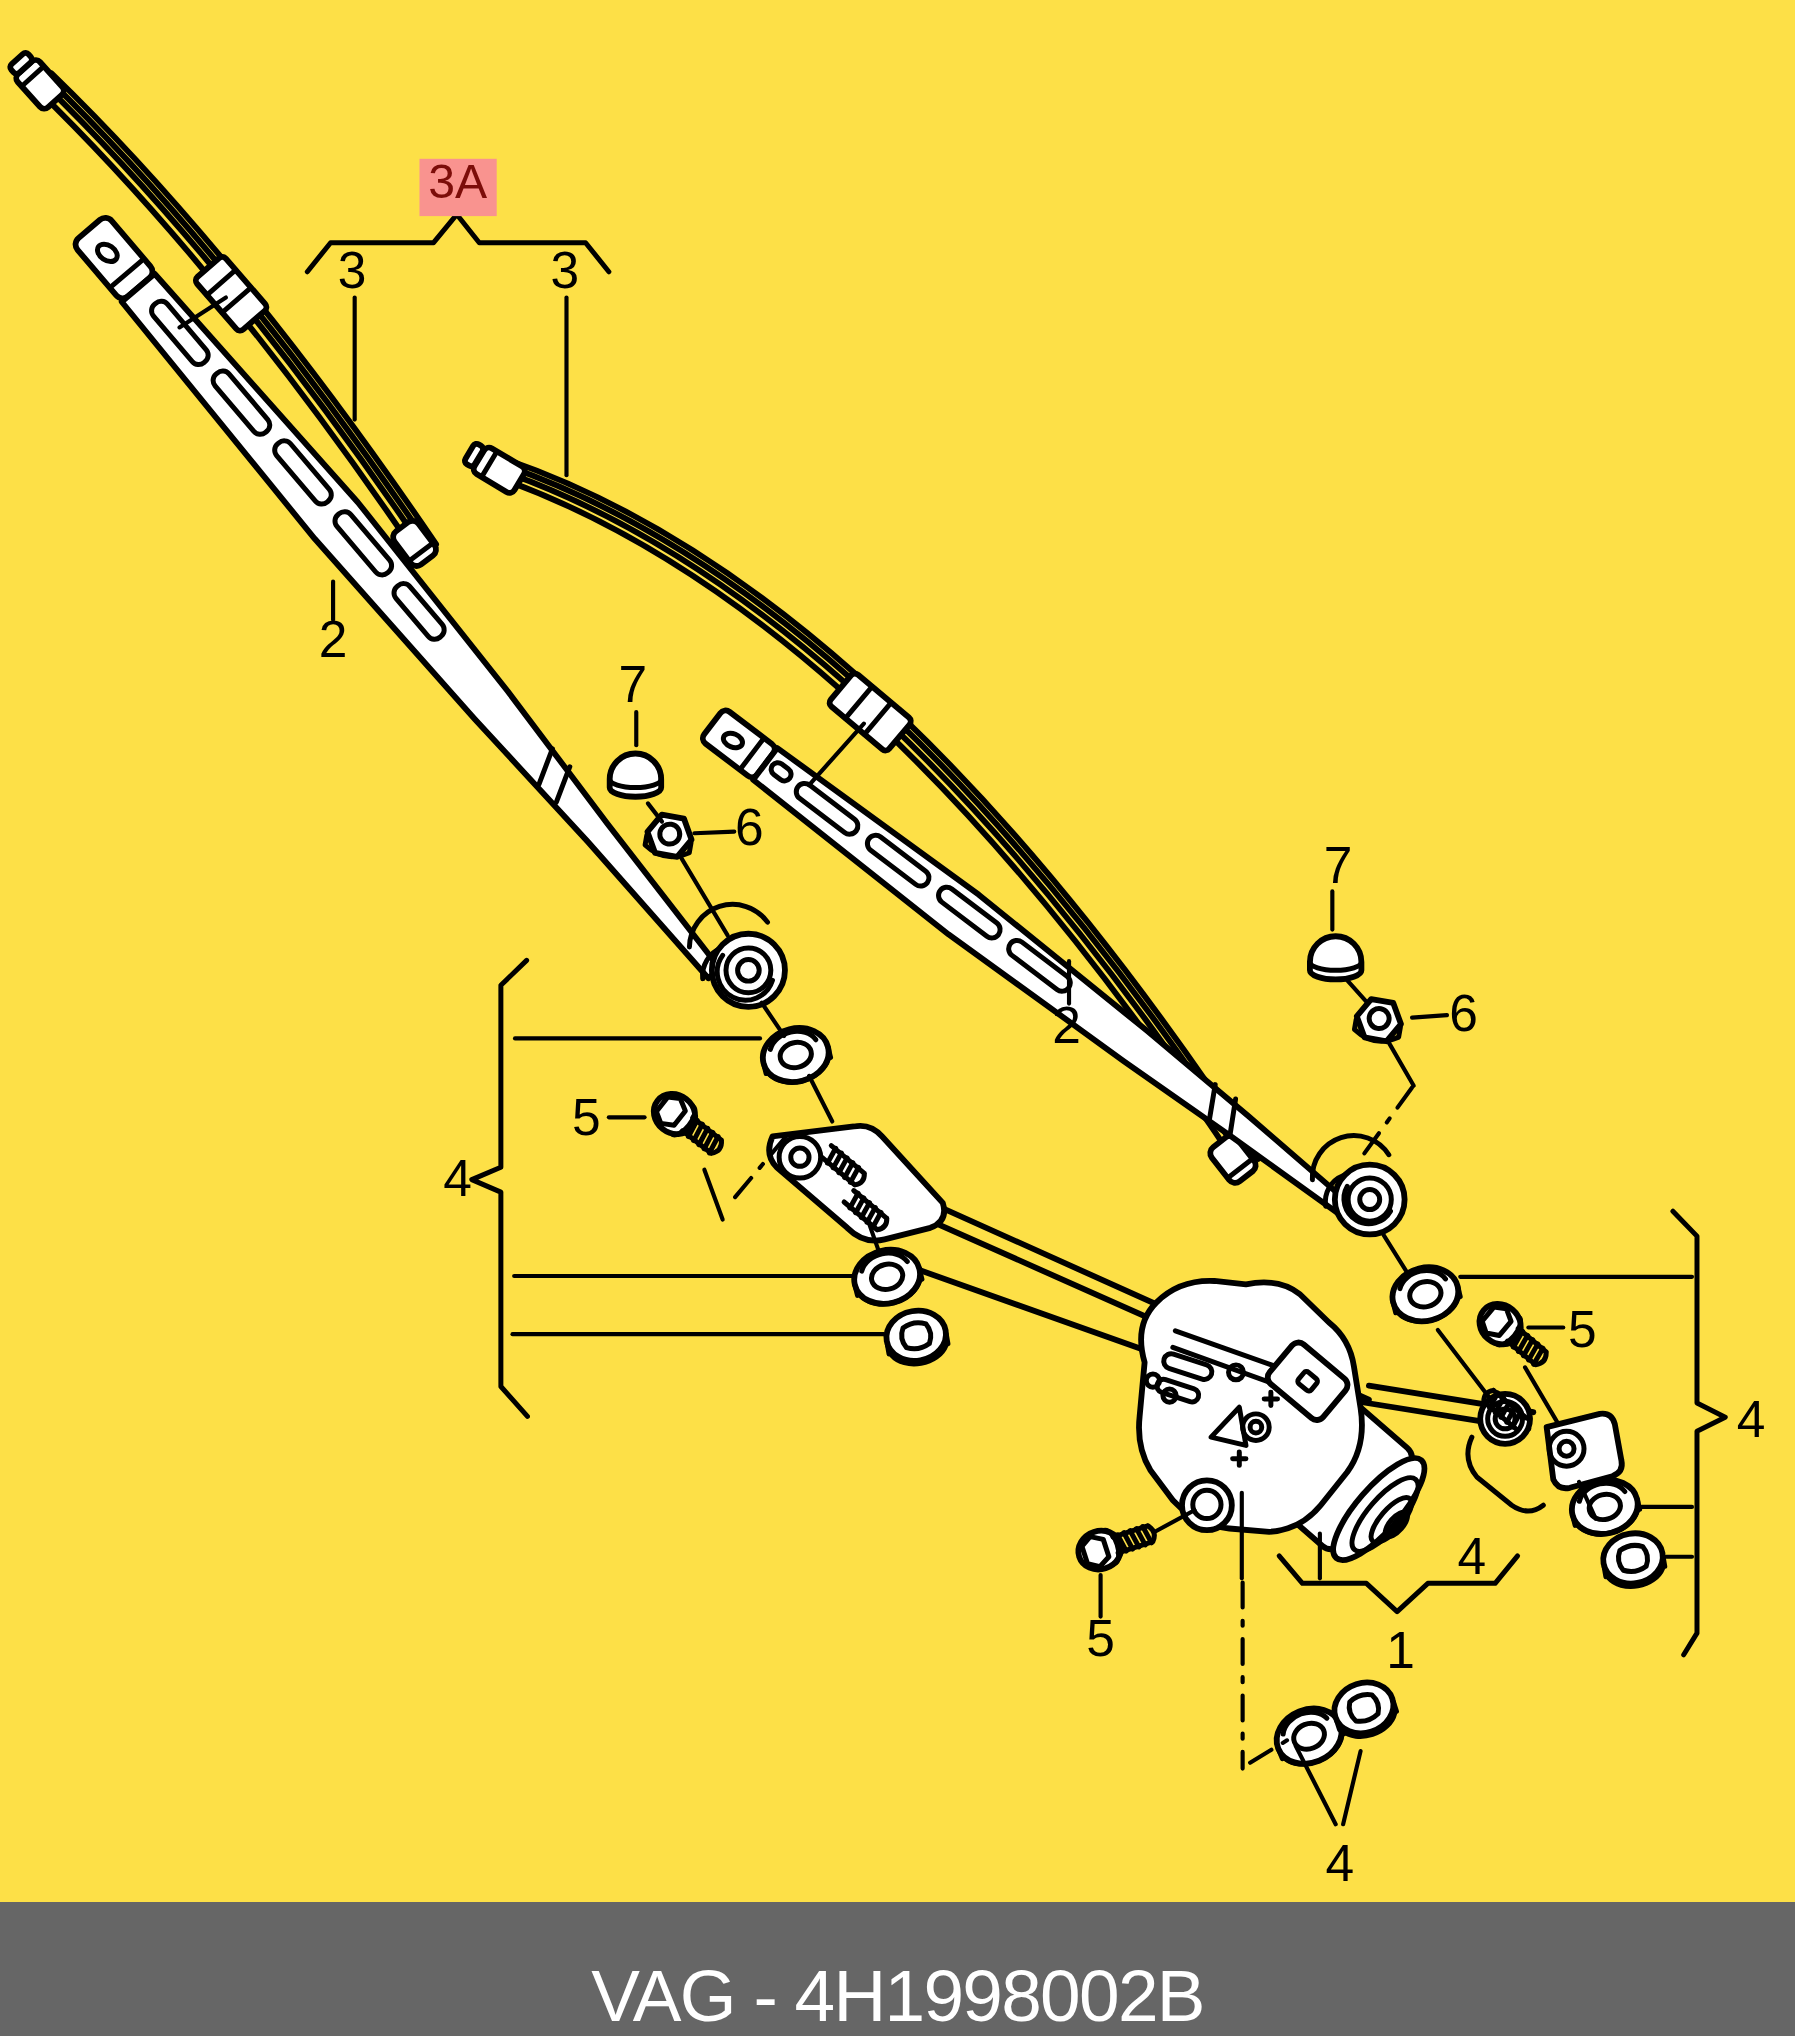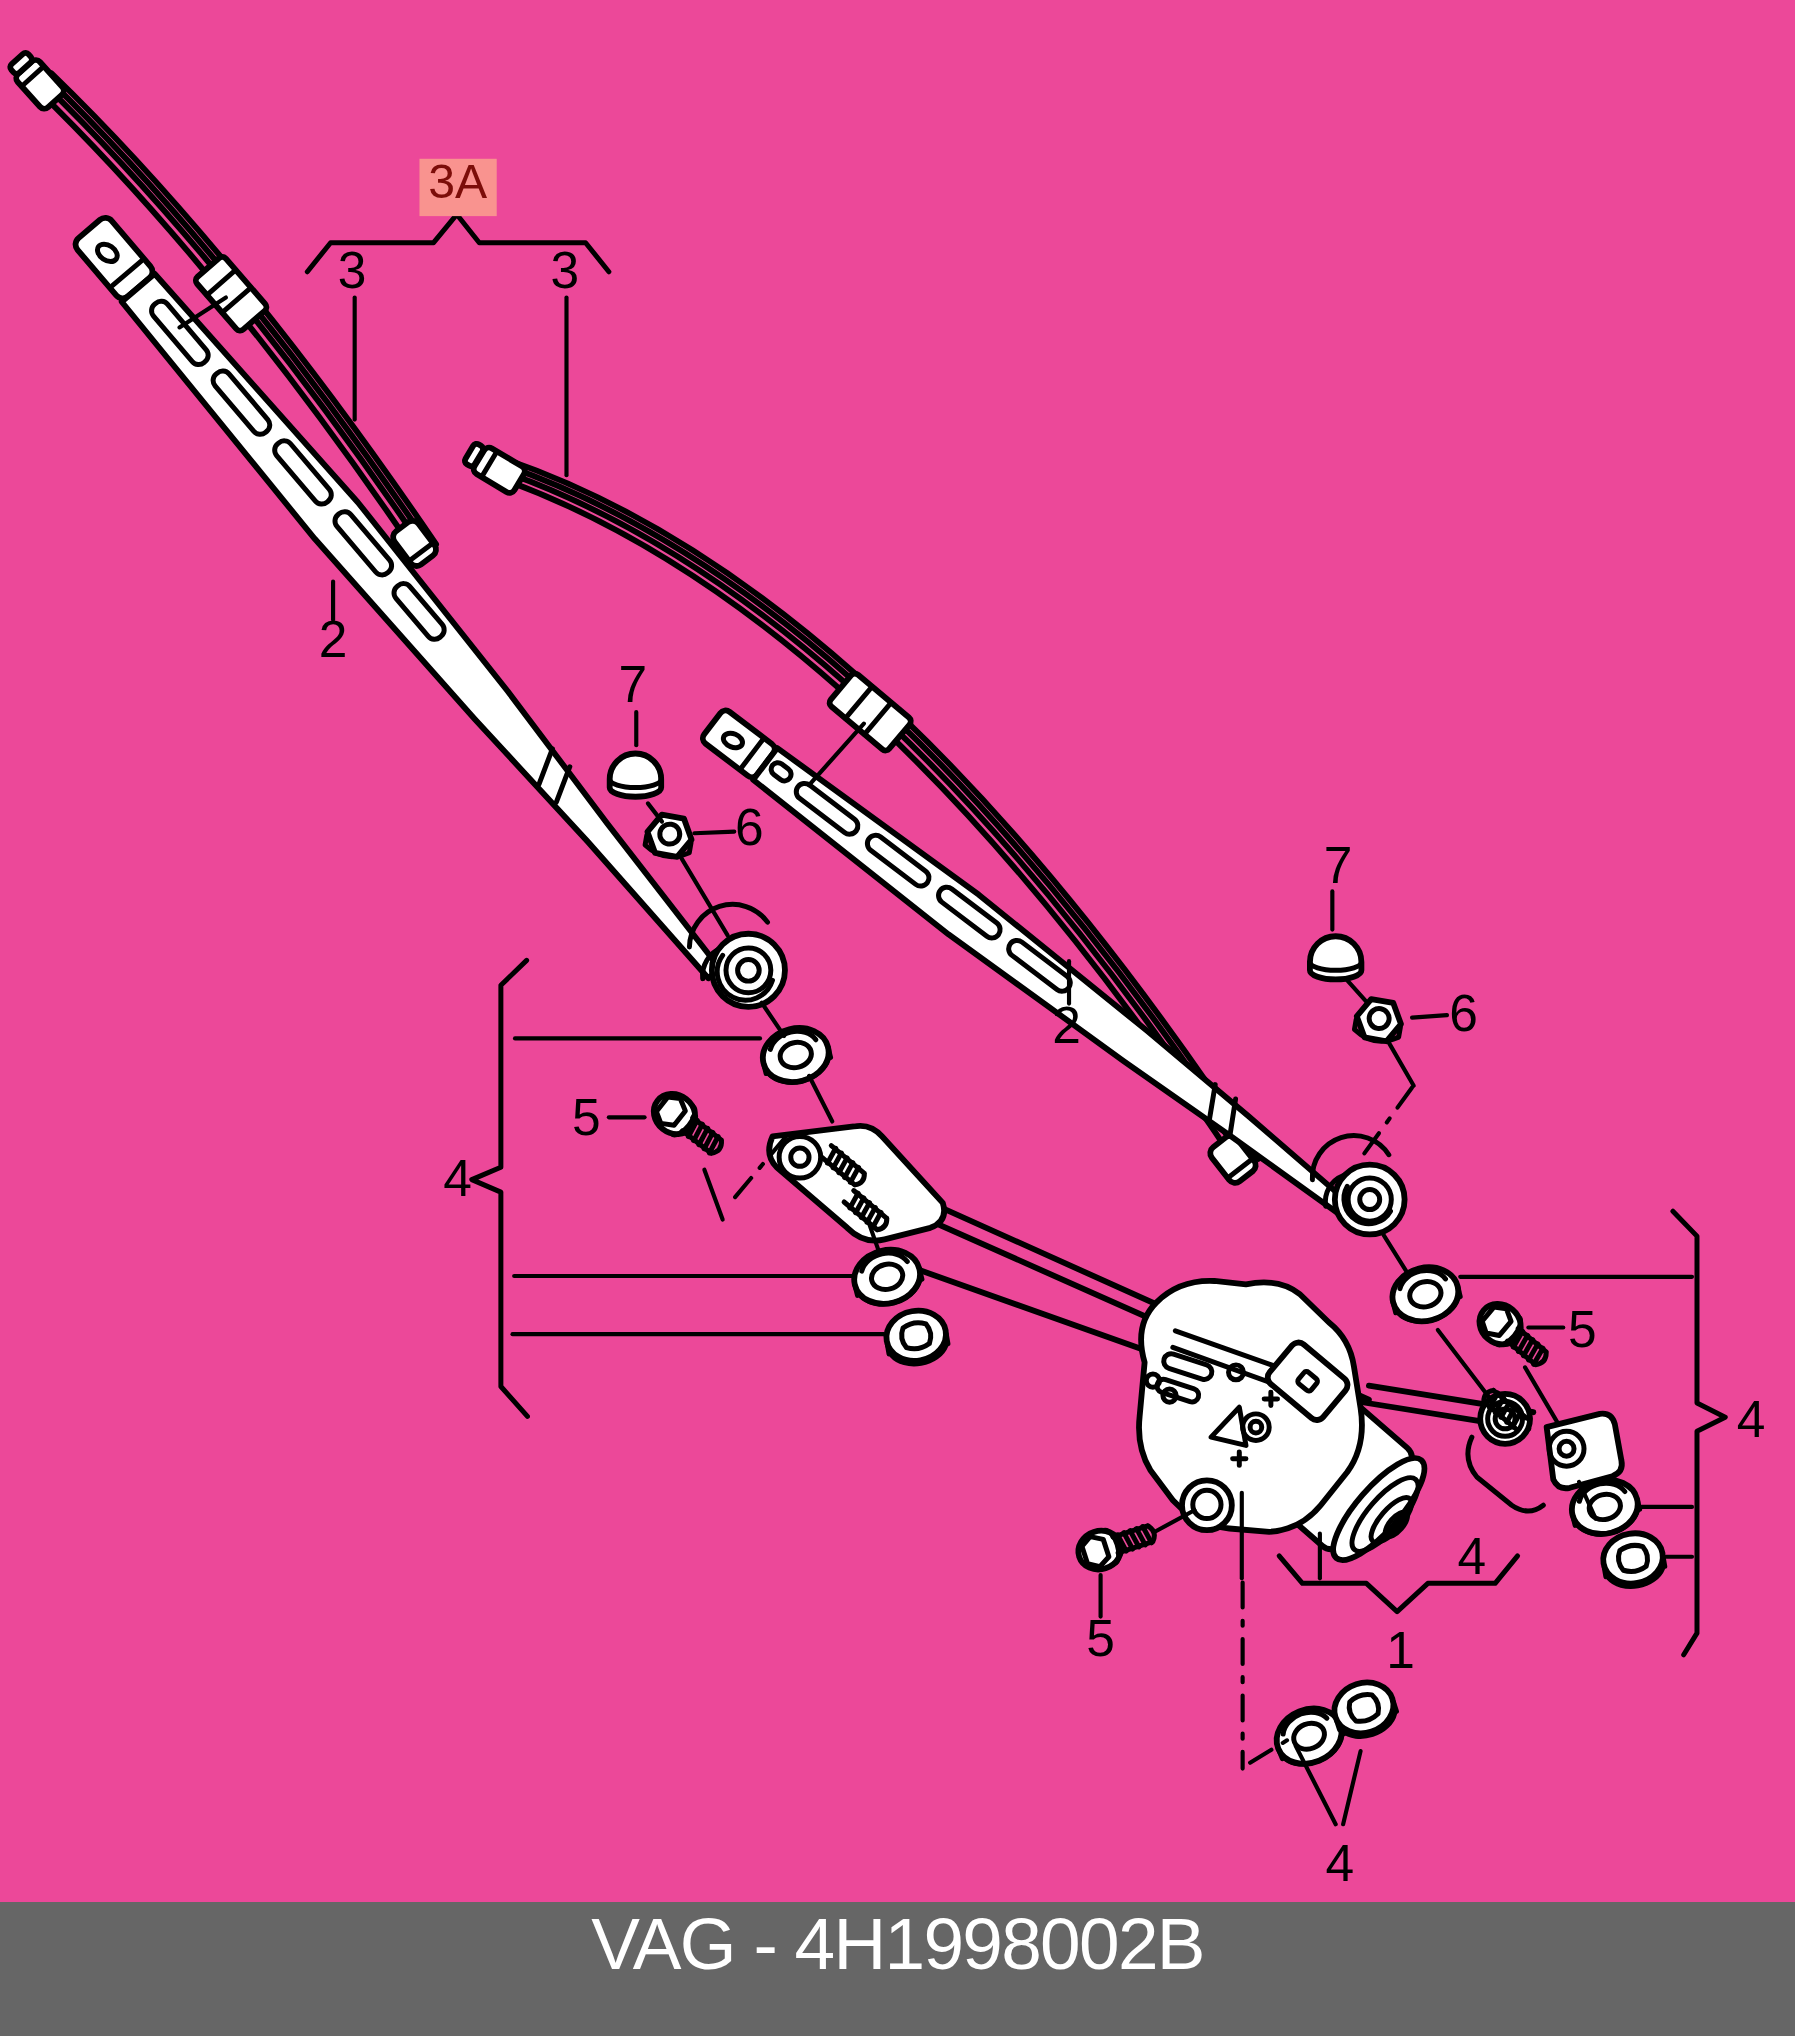--- a/index.html
+++ b/index.html
@@ -1,27 +1,27 @@
 <!DOCTYPE html>
 <html style="font-size:13.3px"><head>
 <meta charset="utf-8">
 <style>
   html,body{margin:0;padding:0;background:#ffffff;}
-  .page{position:relative;width:1795px;height:2037px;background:#ec4899;overflow:hidden;
+  .page{position:relative;width:1795px;height:2037px;background:#fde047;overflow:hidden;
         font-family:"Liberation Sans", sans-serif;}
   svg{position:absolute;left:0;top:0;}
   .ln{stroke:#000;stroke-width:7;fill:none;stroke-linecap:round;stroke-linejoin:round;}
   .ln6{stroke:#000;stroke-width:6;fill:none;stroke-linecap:round;stroke-linejoin:round;}
   .lead{stroke:#000;stroke-width:5;fill:none;stroke-linecap:round;stroke-linejoin:round;}
   .dash{stroke:#000;stroke-width:5;fill:none;stroke-linecap:round;stroke-dasharray:30 16 6 16;}
   .wfill{fill:#ffffff;}
   .callout{font-size:62px;fill:#000;text-anchor:middle;}
   .hl-text{font-size:58px;text-anchor:middle;}
   .footer{position:absolute;left:0;top:1902px;width:1795px;height:135px;background:#666666;
-          display:flex;align-items:flex-start;justify-content:center;gap:83px;
+          display:flex;align-items:flex-end;justify-content:center;gap:83px;
           color:#ffffff;font-size:73px;letter-spacing:-1.7px;}
 </style>
 </head>
 <body>
 
 <div class="page">
 <svg width="1795" height="2037" viewBox="0 0 2161 2452">
 
   <defs>
 

